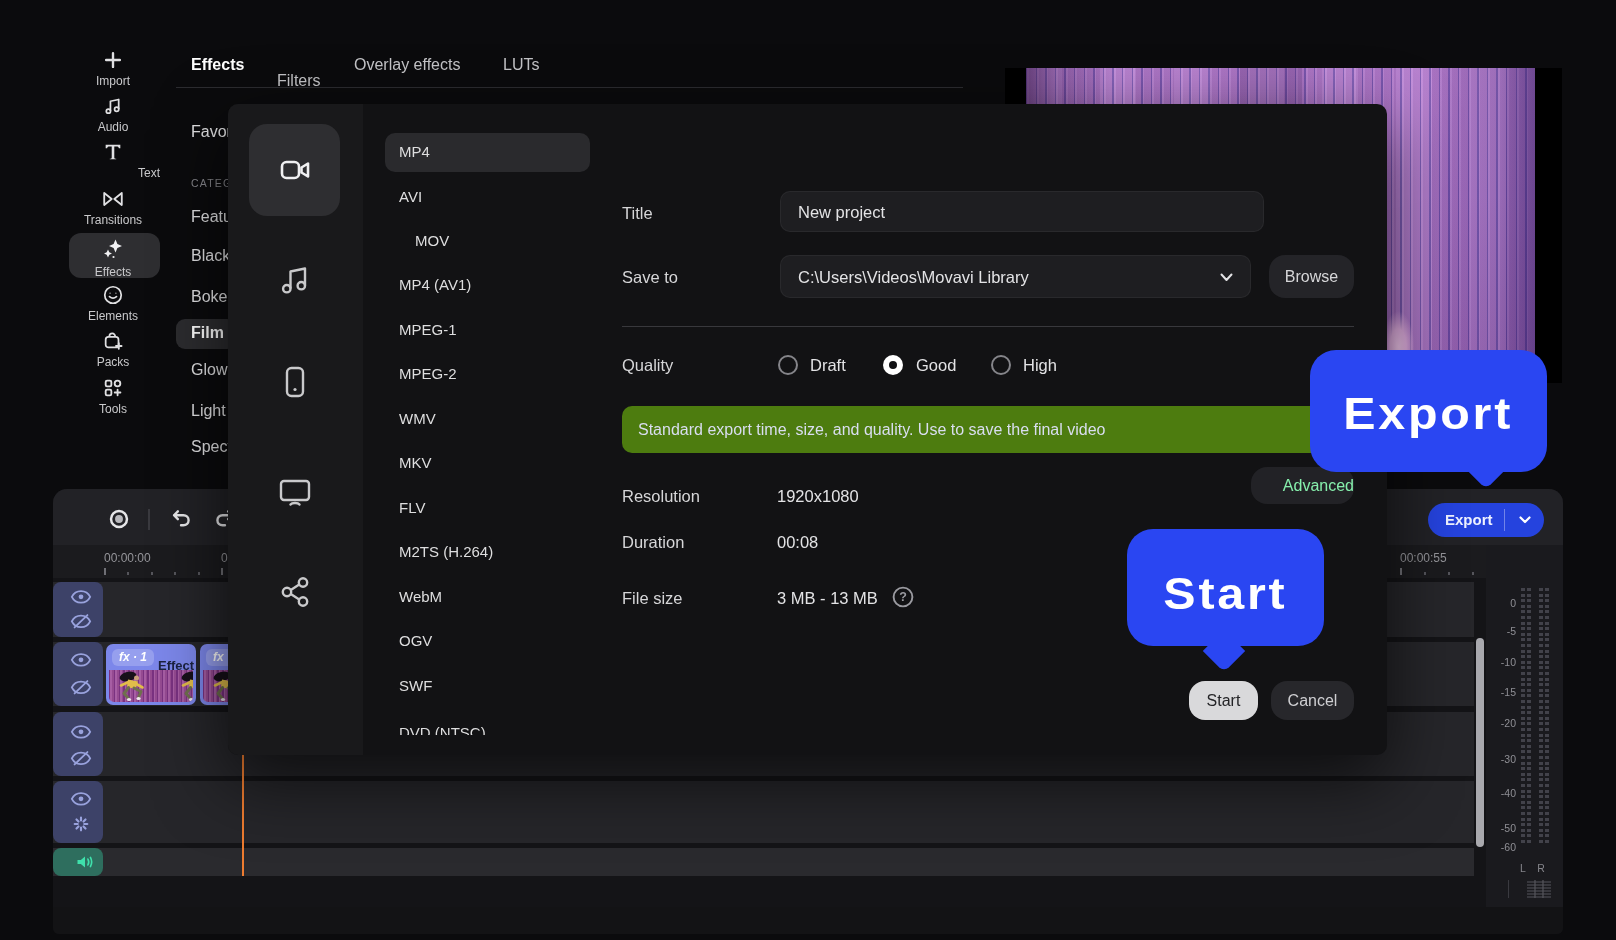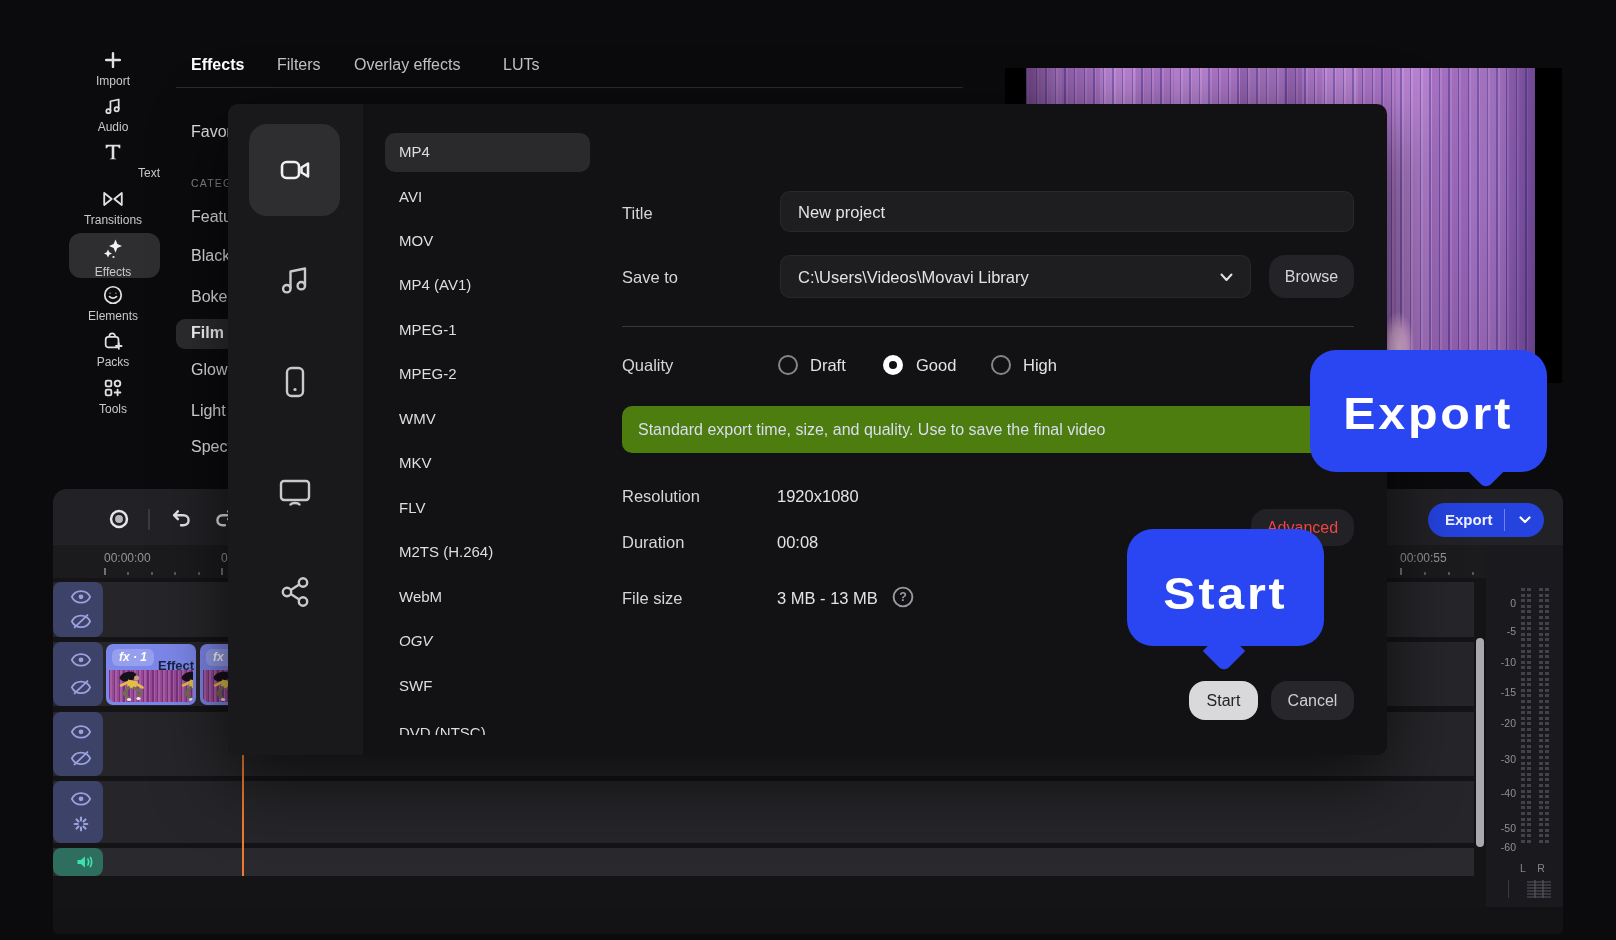--- a/index.html
+++ b/index.html
@@ -154,21 +154,21 @@
       <rect x="4" y="4" width="6.2" height="6.2" rx="1.5"></rect>
       <rect x="13.8" y="4" width="6.2" height="6.2" rx="3.1"></rect>
       <rect x="4" y="13.8" width="6.2" height="6.2" rx="1.5"></rect>
       <path d="M17 13.8 V20 M13.9 16.9 H20.1" stroke-linecap="round"></path>
     </svg>
     Tools
   </div>
 </div>
 
 <div class="tab" style="left:191px;color:#fff;font-weight:bold;">Effects</div>
-<div class="tab" style="left:277px;">Filters</div>
+<div class="tab" style="left:277px;margin-top:16px;">Filters</div>
 <div class="tab" style="left:354px;">Overlay effects</div>
 <div class="tab" style="left:503px;">LUTs</div>
 <div class="tabline"></div>
 
 <div class="cat" style="top:123px;">Favorites</div>
 <div class="cat" style="top:177px;font-size:10.5px;color:#87878c;letter-spacing:1.2px;">CATEGORIES</div>
 <div class="cat" style="top:208px;">Featured</div>
 <div class="cat" style="top:247px;">Black and white</div>
 <div class="cat" style="top:288px;">Bokeh blur</div>
 <div class="abs" style="left:176px;top:319px;width:60px;height:30px;background:#2c2c2f;border-radius:9px;"></div>
@@ -361,35 +361,35 @@
   <svg class="sicon" style="top:468px;" width="40" height="40" viewBox="0 0 40 40" fill="none" stroke="#c9c9cb" stroke-width="2.4">
     <circle cx="12" cy="20" r="4.2"></circle>
       <circle cx="28" cy="10.5" r="4.2"></circle>
       <circle cx="28" cy="29.5" r="4.2"></circle>
     <path d="M15.8 18 L24.2 12.6 M15.8 22 L24.2 27.4"></path>
   </svg>
   <div id="fmtlist">
     <div id="mp4pill"></div>
     <div class="fmt" style="top:39px;">MP4</div>
     <div class="fmt" style="top:84px;">AVI</div>
-    <div class="fmt" style="top:128px;">MOV</div>
+    <div class="fmt" style="top:128px;margin-left:16px;">MOV</div>
     <div class="fmt" style="top:172px;">MP4 (AV1)</div>
     <div class="fmt" style="top:217px;">MPEG-1</div>
     <div class="fmt" style="top:261px;">MPEG-2</div>
     <div class="fmt" style="top:306px;">WMV</div>
     <div class="fmt" style="top:350px;">MKV</div>
     <div class="fmt" style="top:395px;">FLV</div>
     <div class="fmt" style="top:439px;">M2TS (H.264)</div>
     <div class="fmt" style="top:484px;">WebM</div>
-    <div class="fmt" style="top:528px;font-style:italic;">OGV</div>
+    <div class="fmt" style="top:528px;">OGV</div>
     <div class="fmt" style="top:573px;">SWF</div>
     <div class="fmt" style="top:620px;">DVD (NTSC)</div>
   </div>
   <div class="dlab" style="top:100px;">Title</div>
-  <div class="input" style="left:552px;top:87px;width:574px;height:41px;line-height:40px;padding-left:17px;">New project</div>
+  <div class="input" style="left:552px;top:87px;width:484px;height:41px;line-height:40px;padding-left:17px;">New project</div>
   <div class="dlab" style="top:164px;">Save to</div>
   <div class="input" style="left:552px;top:151px;width:471px;height:43px;line-height:42px;padding-left:17px;">C:\Users\Videos\Movavi Library
     <svg class="abs" style="left:439px;top:17px;" width="13" height="9" viewBox="0 0 13 9">
         <path d="M1.5 1.5 L6.5 7 L11.5 1.5" stroke="#e3e3e5" stroke-width="2" fill="none" stroke-linecap="round" stroke-linejoin="round"></path>
       </svg>
   </div>
   <div class="btn" style="left:1041px;top:151px;width:85px;height:43px;line-height:43px;background:#242428;color:#d6d6d8;">Browse</div>
   <div id="dsep"></div>
   <div class="dlab" style="top:252px;">Quality</div>
   <div class="radio radio-off" style="left:550px;top:251px;"></div>
@@ -404,21 +404,21 @@
   <div class="dlab" style="top:383px;">Resolution</div>
   <div class="dval" style="top:383px;">1920x1080</div>
   <div class="dlab" style="top:429px;">Duration</div>
   <div class="dval" style="top:429px;">00:08</div>
   <div class="dlab" style="top:485px;">File size</div>
   <div class="dval" style="top:485px;">3 MB - 13 MB</div>
   <svg class="abs" style="left:664px;top:482px;" width="22" height="22" viewBox="0 0 22 22">
     <circle cx="11" cy="11" r="9.4" fill="none" stroke="#9a9aa0" stroke-width="1.9"></circle>
     <text x="11" y="15.4" font-size="12.5" font-weight="bold" fill="#9a9aa0" text-anchor="middle" font-family="Liberation Sans">?</text>
   </svg>
-  <div class="btn" style="left:1023px;top:405px;width:103px;height:37px;line-height:37px;background:#222226;color:#ef4444;">Advanced</div>
+  <div class="btn" style="left:1023px;top:363px;width:103px;height:37px;line-height:37px;background:#222226;color:#86efac;text-align:right;">Advanced</div>
   <div class="btn" style="left:961px;top:577px;width:69px;height:39px;line-height:39px;background:#d9d9db;color:#232326;">Start</div>
   <div class="btn" style="left:1043px;top:577px;width:83px;height:39px;line-height:39px;background:#27272b;color:#cfcfd2;">Cancel</div>
 </div>
 
 <div class="tail" style="left:1471px;top:453px;"></div>
 <div class="bubble" style="left:1310px;top:350px;width:237px;height:122px;font-size:44px;padding-top:5px;box-sizing:border-box;">
     <b>Export</b>
   </div>
 <div class="tail" style="left:1209px;top:636px;"></div>
 <div class="bubble" style="left:1127px;top:529px;width:197px;height:117px;font-size:44px;padding-top:13px;box-sizing:border-box;">

